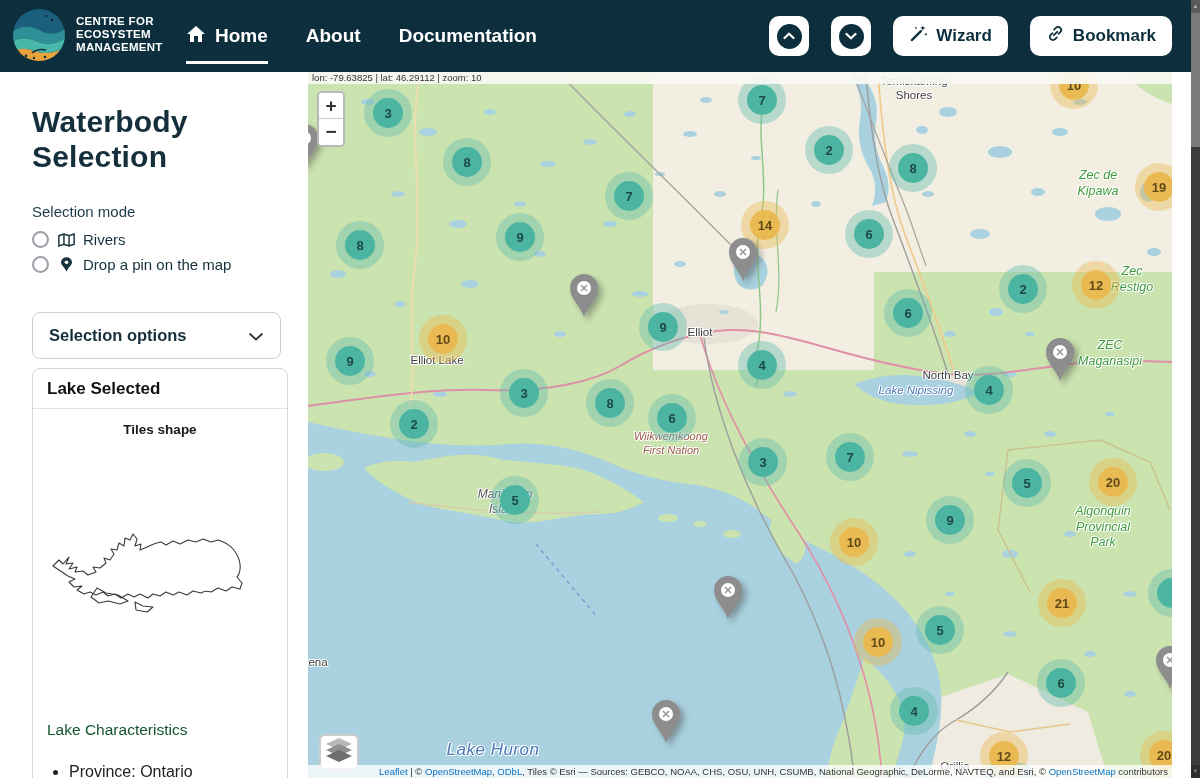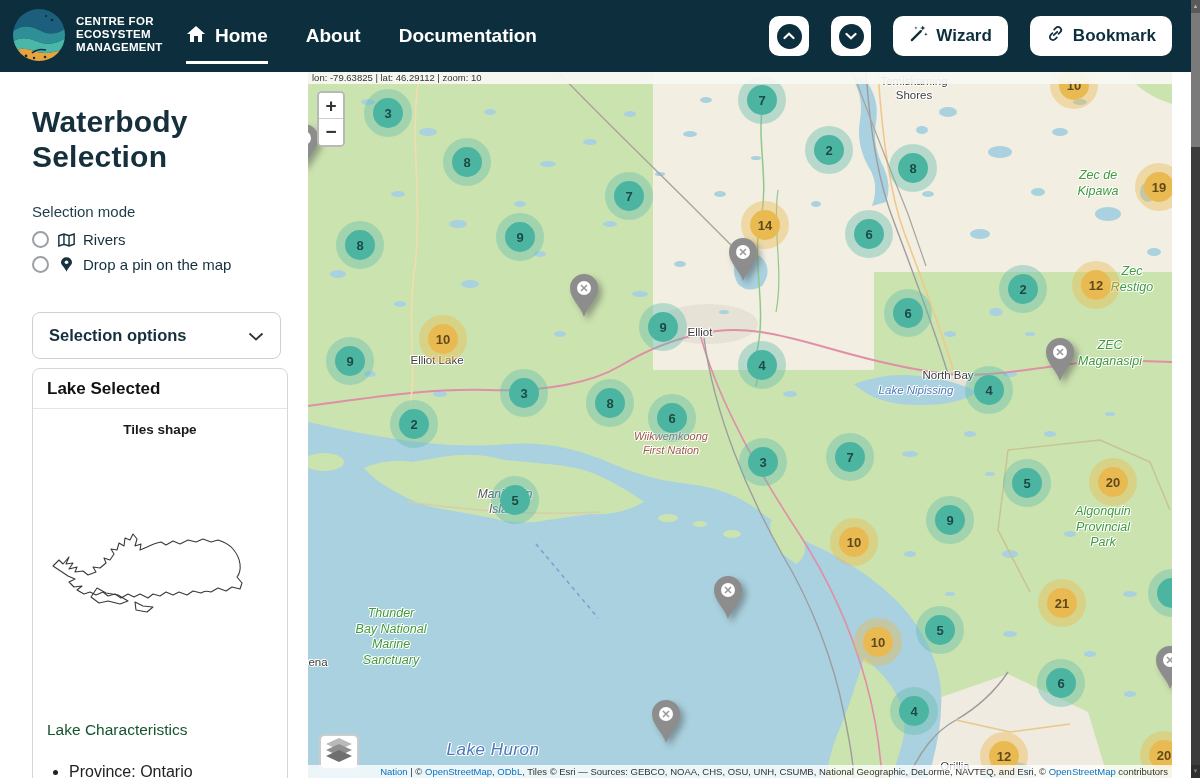--- a/index.html
+++ b/index.html
@@ -324,24 +324,20 @@
         <div class="maplabel city" style="left: 640px; top: 303px;">North Bay</div>
         <div class="maplabel city" style="left: 129px; top: 288px;">Elliot Lake</div>
         <div class="maplabel city" style="left: 647px; top: 694px;">Orillia</div>
         <div class="maplabel city" style="left: 10px; top: 590px;">ena</div>
         <div class="maplabel water" style="left: 608px; top: 318px;">Lake Nipissing</div>
         <div class="maplabel water water-big" style="left: 185px; top: 678px;">Lake Huron</div>
         <div class="maplabel park" style="left: 790px; top: 112px;">Zec de
 Kipawa</div>
         <div class="maplabel park" style="left: 824px; top: 208px;">Zec Restigo</div>
         <div class="maplabel park" style="left: 802px; top: 282px;">ZEC Maganasipi</div>
-        <div class="maplabel park" style="left: 83px; top: 565px;">Thunder
-Bay National
-Marine
-Sanctuary</div>
         <div class="maplabel park" style="left: 795px; top: 455px;">Algonquin
 Provincial
 Park</div>
         <div class="maplabel nation" style="left: 363px; top: 372px;">Wiikwemkoong
 First Nation</div>
         <div class="maplabel island" style="left: 197px; top: 430px;">Manitoulin
 Island</div>
         <div class="cluster teal" style="left: 80px; top: 41px;">3</div>
         <div class="cluster teal" style="left: 159px; top: 90px;">8</div>
         <div class="cluster teal" style="left: 454px; top: 28px;">7</div>
@@ -428,21 +424,21 @@
     <div class="layers-ctl">
       <span>
         <svg width="26" height="24" viewBox="0 0 26 24">
           <path d="M13 0 L26 6 L13 12 L0 6 Z" fill="#b9b9b9"></path>
           <path d="M13 6 L26 12 L13 18 L0 12 Z" fill="#8f8f8f"></path>
           <path d="M13 12 L26 18 L13 24 L0 18 Z" fill="#6f6f6f"></path>
         </svg>
       </span>
     </div>
 
-    <div class="attribution"><a href="#">Nation</a><span> | © </span><a href="#">OpenStreetMap</a><span>, </span><a href="#">ODbL</a><span>, Tiles © Esri — Sources: GEBCO, NOAA, CHS, OSU, UNH, CSUMB, National Geographic, DeLorme, NAVTEQ, and Esri, © </span><a href="#">OpenStreetMap</a><span> contributors</span></div>
+    <div class="attribution"><a href="#">Leaflet</a><span> | © </span><a href="#">OpenStreetMap</a><span>, </span><a href="#">ODbL</a><span>, Tiles © Esri — Sources: GEBCO, NOAA, CHS, OSU, UNH, CSUMB, National Geographic, DeLorme, NAVTEQ, and Esri, © </span><a href="#">OpenStreetMap</a><span> contributors</span></div>
   </div>
 
   <div class="scrollbar">
     <div class="sb-up">▲</div>
     <div class="sb-thumb"></div>
     <div class="sb-down">▼</div>
   </div>
 
 </div>
 

